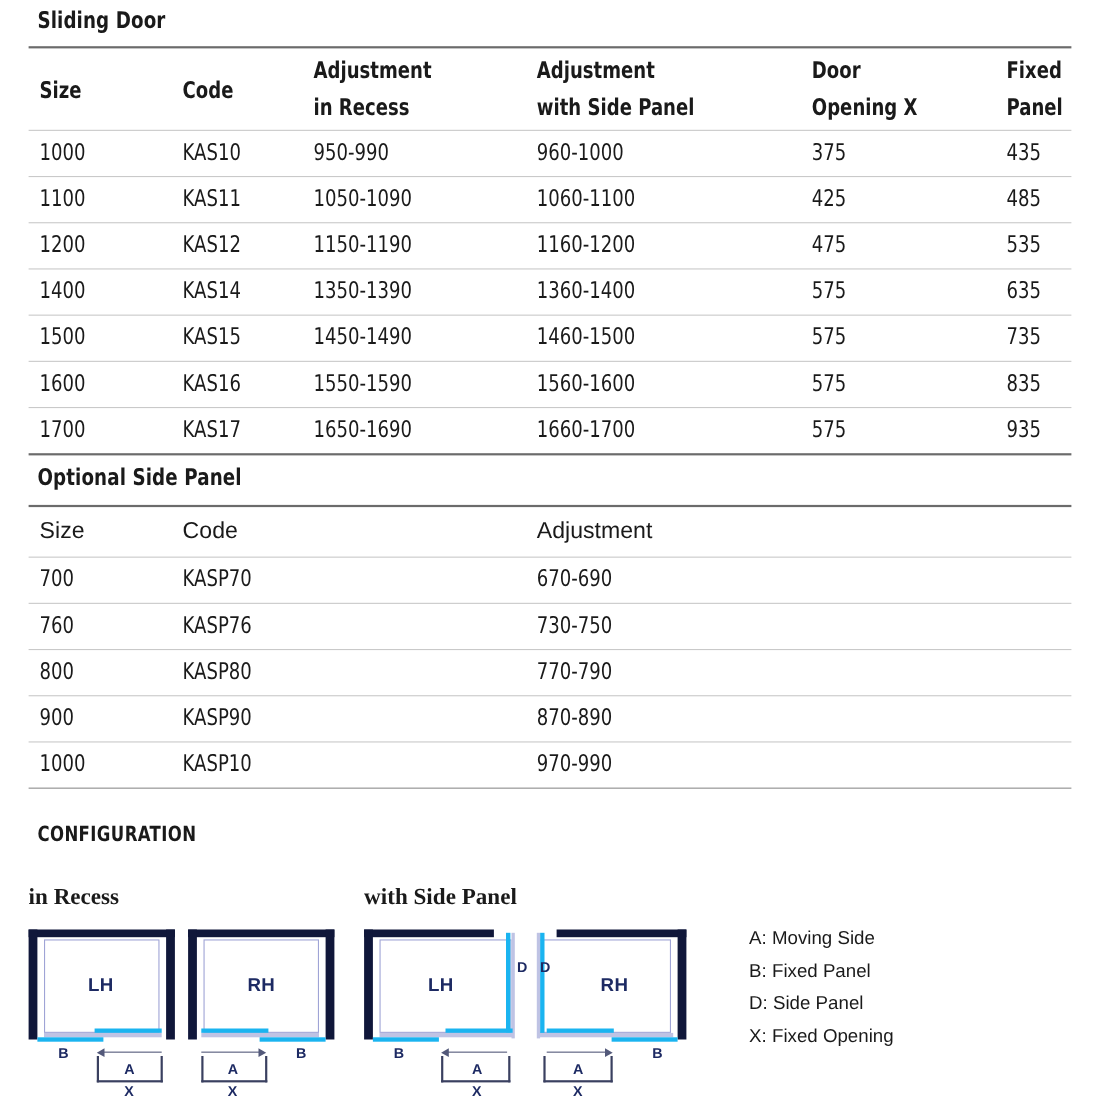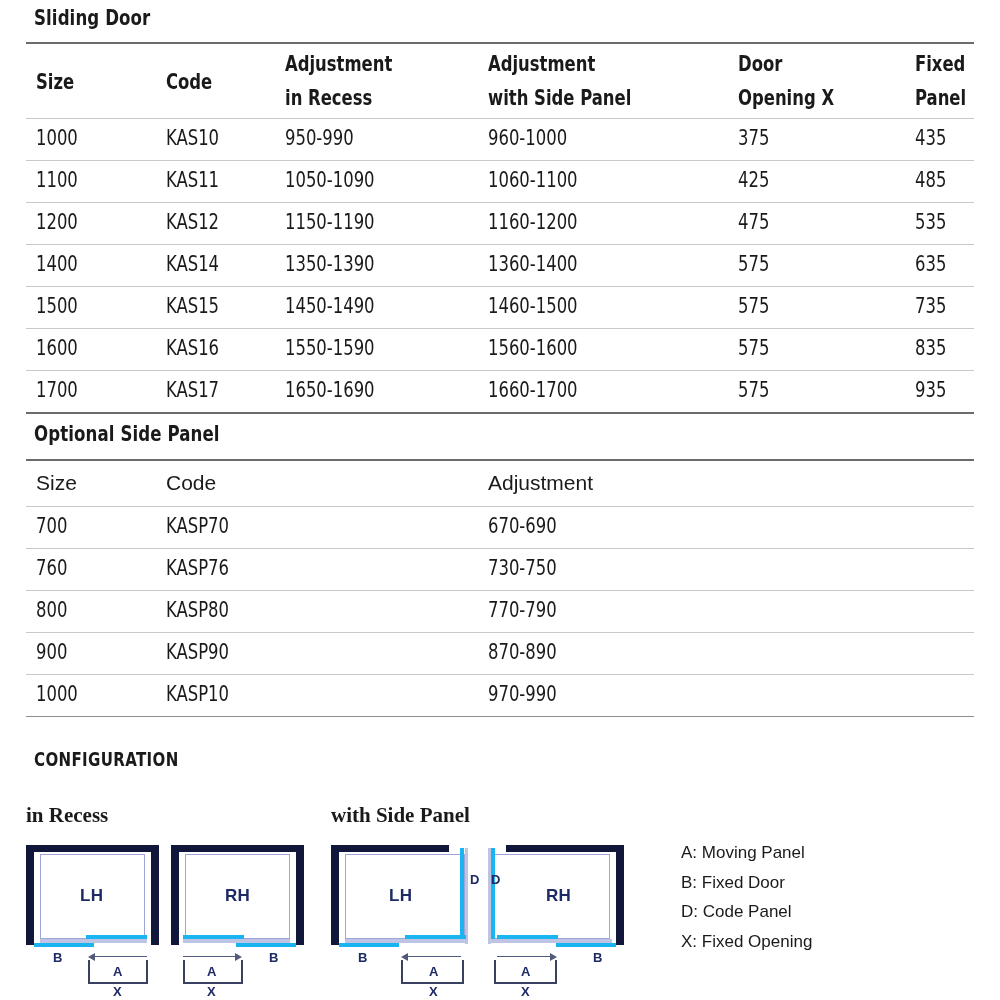--- a/index.html
+++ b/index.html
@@ -382,19 +382,19 @@
     <div class="arrowline" style="left:9px; top:116px; width:54px;"></div>
     <div class="arrowhead right" style="left:62px; top:113px;"></div>
     <div class="lbl sm" style="left:33px; top:124px;">A</div>
     <div class="dimtick" style="left:6px;  top:120px; height:24px;"></div>
     <div class="dimtick" style="left:67px; top:120px; height:24px;"></div>
     <div class="dimline" style="left:6px; top:142px; width:63px;"></div>
     <div class="lbl sm" style="left:33px; top:144px;">X</div>
   </div>
 
   <div class="legend">
-    <div class="legend-item">A: Moving Panel</div>
-    <div class="legend-item">B: Fixed Door</div>
-    <div class="legend-item">D: Code Panel</div>
+    <div class="legend-item">A: Moving Side</div>
+    <div class="legend-item">B: Fixed Panel</div>
+    <div class="legend-item">D: Side Panel</div>
     <div class="legend-item">X: Fixed Opening</div>
   </div>
 
 </div>
 
 </body></html>

